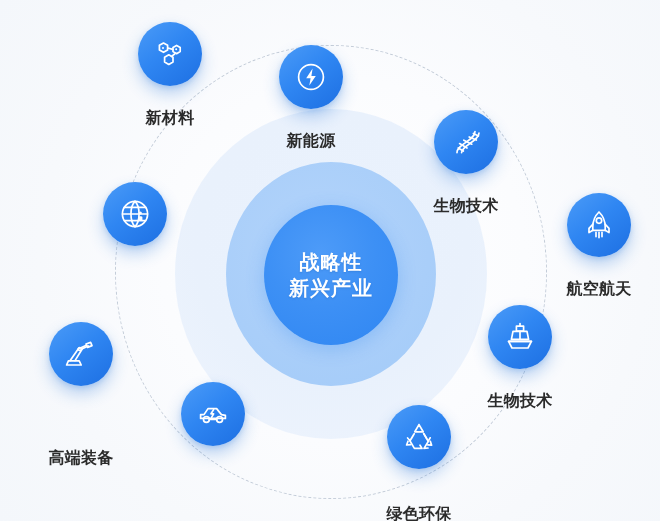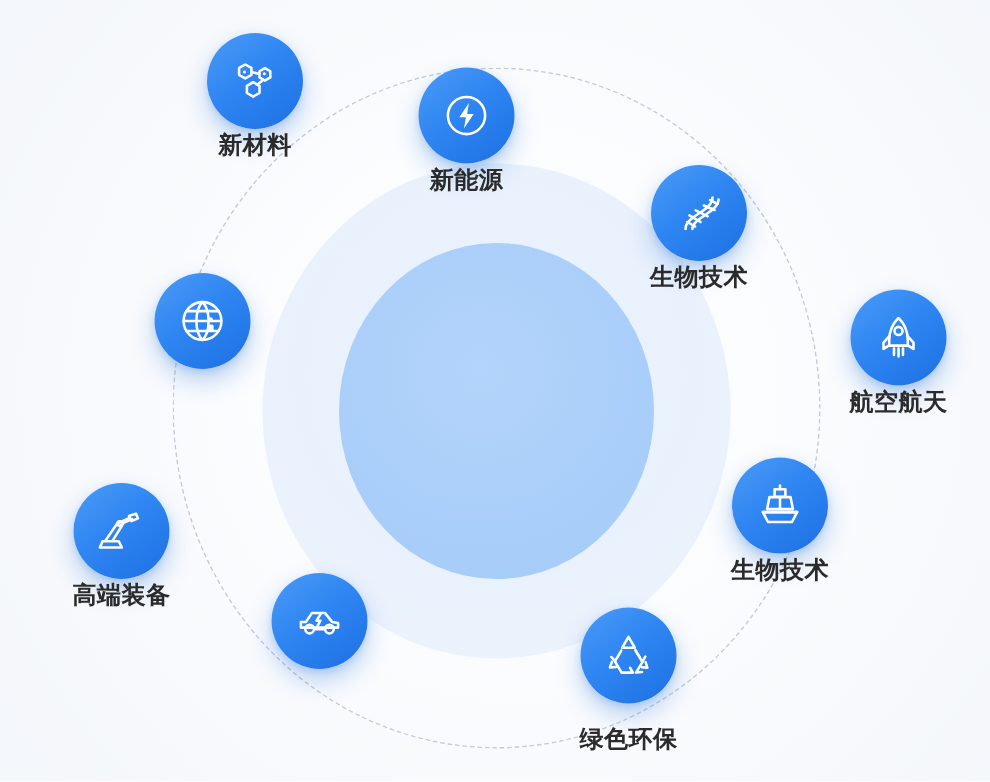--- a/index.html
+++ b/index.html
@@ -104,40 +104,46 @@
     stroke-width: 1.7;
     stroke-linecap: round;
     stroke-linejoin: round;
     vector-effect: non-scaling-stroke;
   }
   .node-icon svg .solid {
     fill: #ffffff;
     stroke: none;
   }
   .node-label {
-    margin-top: 2px;
+    margin-top: 22px;
     color: #2b2b2b;
     font-size: 16px;
     font-weight: bold;
     line-height: 1.28;
     text-align: center;
     white-space: pre-line;
     letter-spacing: 0.3px;
     user-select: none;
   }
 </style>
 </head>
 <body>
 
 <div id="stage">
 
   <div class="ring" id="ring-outer-dashed"></div>
   <div class="ring" id="ring-halo"></div>
   <div class="ring" id="ring-mid"></div>
 
+  <div class="ring" id="ring-core">
+    <div id="core-text">
+      <span class="l">战略性</span>
+      <span class="l">新兴产业</span>
+    </div>
+  </div>
 
   <div id="nodes-layer">
       <div class="node" style="left: 170px; top: 22px;">
         <div class="node-icon">
           <svg viewBox="0 0 36 36">
     <path d="M11.5 7.0 L15.6 9.3 L15.6 14.0 L11.5 16.3 L7.4 14.0 L7.4 9.3 Z"></path>
     <path d="M24.6 9.4 L28.2 11.5 L28.2 15.6 L24.6 17.7 L21.0 15.6 L21.0 11.5 Z"></path>
     <path d="M16.8 18.8 L21.0 21.2 L21.0 26.0 L16.8 28.4 L12.6 26.0 L12.6 21.2 Z"></path>
     <path d="M15.8 12.0 L20.8 13.4"></path>
     <path d="M22.6 18.0 L19.6 20.4"></path>
@@ -216,21 +222,21 @@
         <div class="node-icon">
           <svg viewBox="0 0 36 36">
     <path d="M5.6 22.4 L5.6 18.6 L9.0 18.6 L13.0 12.6 L21.6 12.6 L26.4 18.6 L30.4 19.4 L30.4 22.4 Z"></path>
     <circle cx="11.4" cy="23.4" r="2.9"></circle>
     <circle cx="24.6" cy="23.4" r="2.9"></circle>
     <path d="M14.4 23.4 L21.6 23.4"></path>
     <path d="M18.6 13.6 L16.0 17.8 L18.6 17.8 L16.6 21.4"></path>
   </svg>
         </div>
       </div>
-      <div class="node" style="left: 81px; top: 322px;">
+      <div class="node" style="left: 81px; top: 322px; gap: 40px;">
         <div class="node-icon">
           <svg viewBox="0 0 36 36">
     <path d="M7.2 24.6 L15.0 13.2"></path>
     <path d="M12.0 24.6 L19.2 13.0"></path>
     <path d="M15.2 13.0 L23.4 9.2"></path>
     <path d="M19.4 12.6 L25.2 10.0"></path>
     <path d="M23.0 8.0 L27.6 6.4 L29.0 9.6 L24.6 11.4 Z"></path>
     <path d="M5.4 24.8 L16.2 24.8 L18.2 29.0 L3.6 29.0 Z"></path>
     <circle cx="16.8" cy="13.0" r="1.5"></circle>
   </svg>

